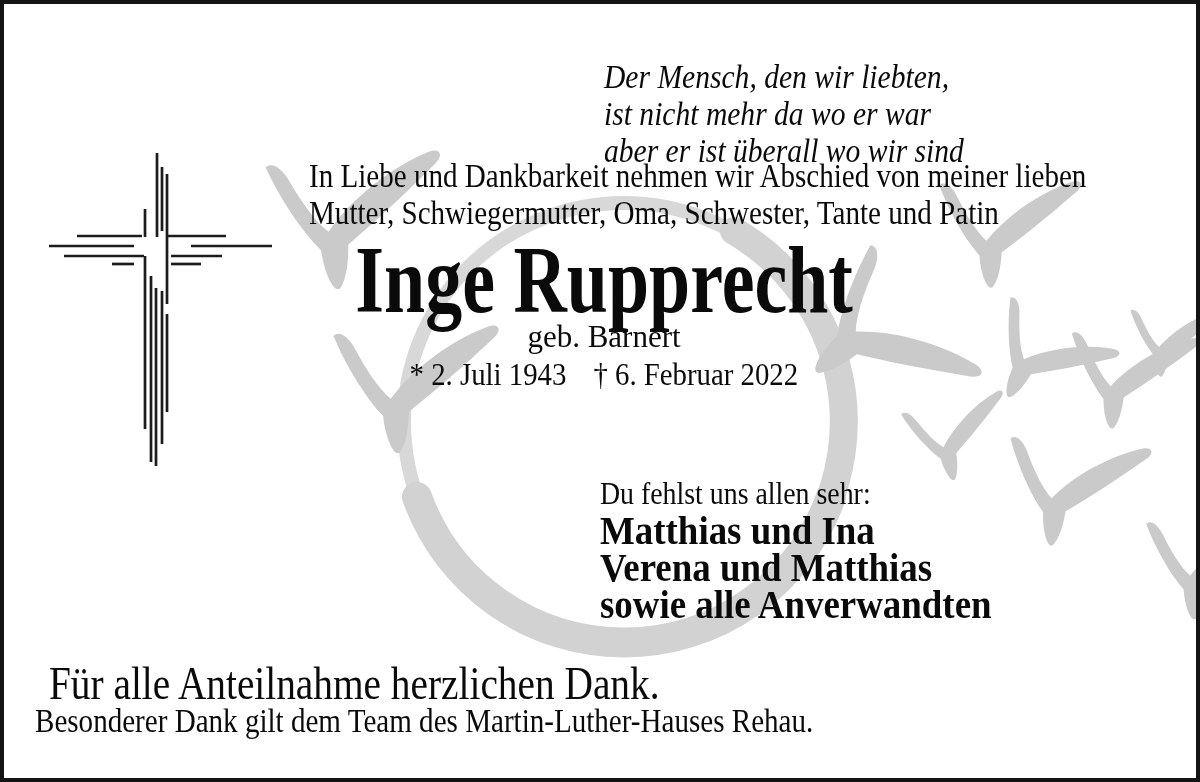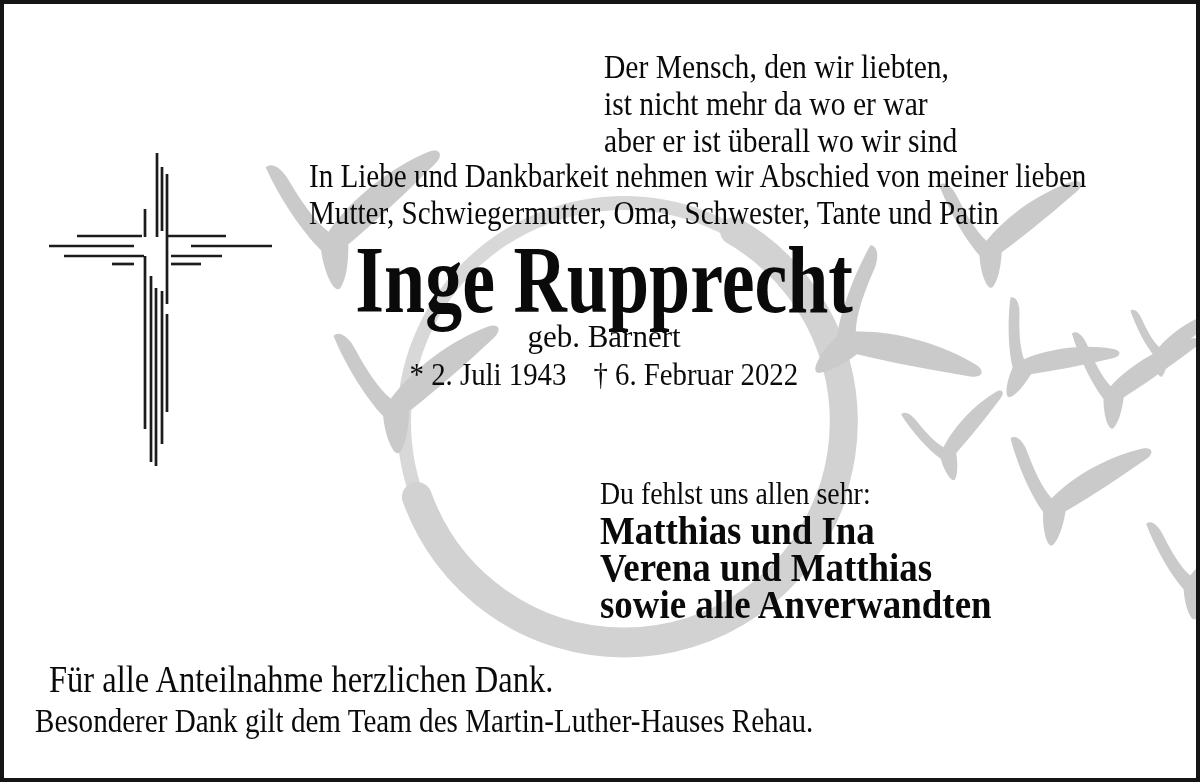--- a/index.html
+++ b/index.html
@@ -5,32 +5,32 @@
   html,body{margin:0;padding:0;background:#ffffff;}
   body{width:1200px;height:782px;position:relative;font-family:"Liberation Serif","DejaVu Serif",serif;color:#0a0a0a;}
   .frame{position:absolute;inset:0;border:4px solid #141414;box-sizing:border-box;background:#ffffff;overflow:hidden;}
   .deco{position:absolute;left:0;top:0;width:1200px;height:782px;z-index:0;}
   .txt{position:absolute;z-index:2;white-space:nowrap;}
   .nline{display:block;white-space:nowrap;transform:scaleX(0.855);transform-origin:0 50%;}
   .qline{display:block;white-space:nowrap;transform:scaleX(0.87);transform-origin:0 50%;}
   .c90{display:inline-block;white-space:nowrap;transform:scaleX(0.9);transform-origin:50% 50%;}
   .l90{display:block;white-space:nowrap;transform:scaleX(0.9);transform-origin:0 50%;}
   .l87{display:block;white-space:nowrap;transform:scaleX(0.87);transform-origin:0 50%;}
-  .quote{left:600px;top:44px;font-size:34px;line-height:37px;}
+  .quote{left:600px;top:54px;font-style:italic;font-size:34px;line-height:37px;}
   .intro{left:305px;top:153px;font-size:34px;line-height:37px;}
   .centerblock{left:0;width:1200px;text-align:center;}
   .name{top:228px;font-size:96px;font-weight:bold;line-height:96px;}
   .name-inner{display:inline-block;transform:scaleX(0.77);transform-origin:50% 50%;white-space:nowrap;}
   .maiden{top:315px;font-size:31px;}
   .dates{top:352px;font-size:32px;}
   .death-part{margin-left:30px;}
   .place{left:303px;top:421px;font-size:32px;}
   .farewell-intro{left:596px;top:471px;font-size:32px;font-family:Liberation Serif, serif;}
   .mourners{left:596px;top:508px;font-size:41px;font-weight:bold;line-height:37px;}
-  .thanks1{left:45px;top:653px;font-size:38px;}
+  .thanks1{left:45px;top:653px;font-size:46px;}
   .thanks2{left:31px;top:698px;font-size:34px;}
 </style>
 </head>
 <body>
 
 <div class="frame">
 
   <svg class="deco" viewBox="0 0 1200 782" aria-hidden="true">
     <defs>
       <path id="dove" d="M -2 2

